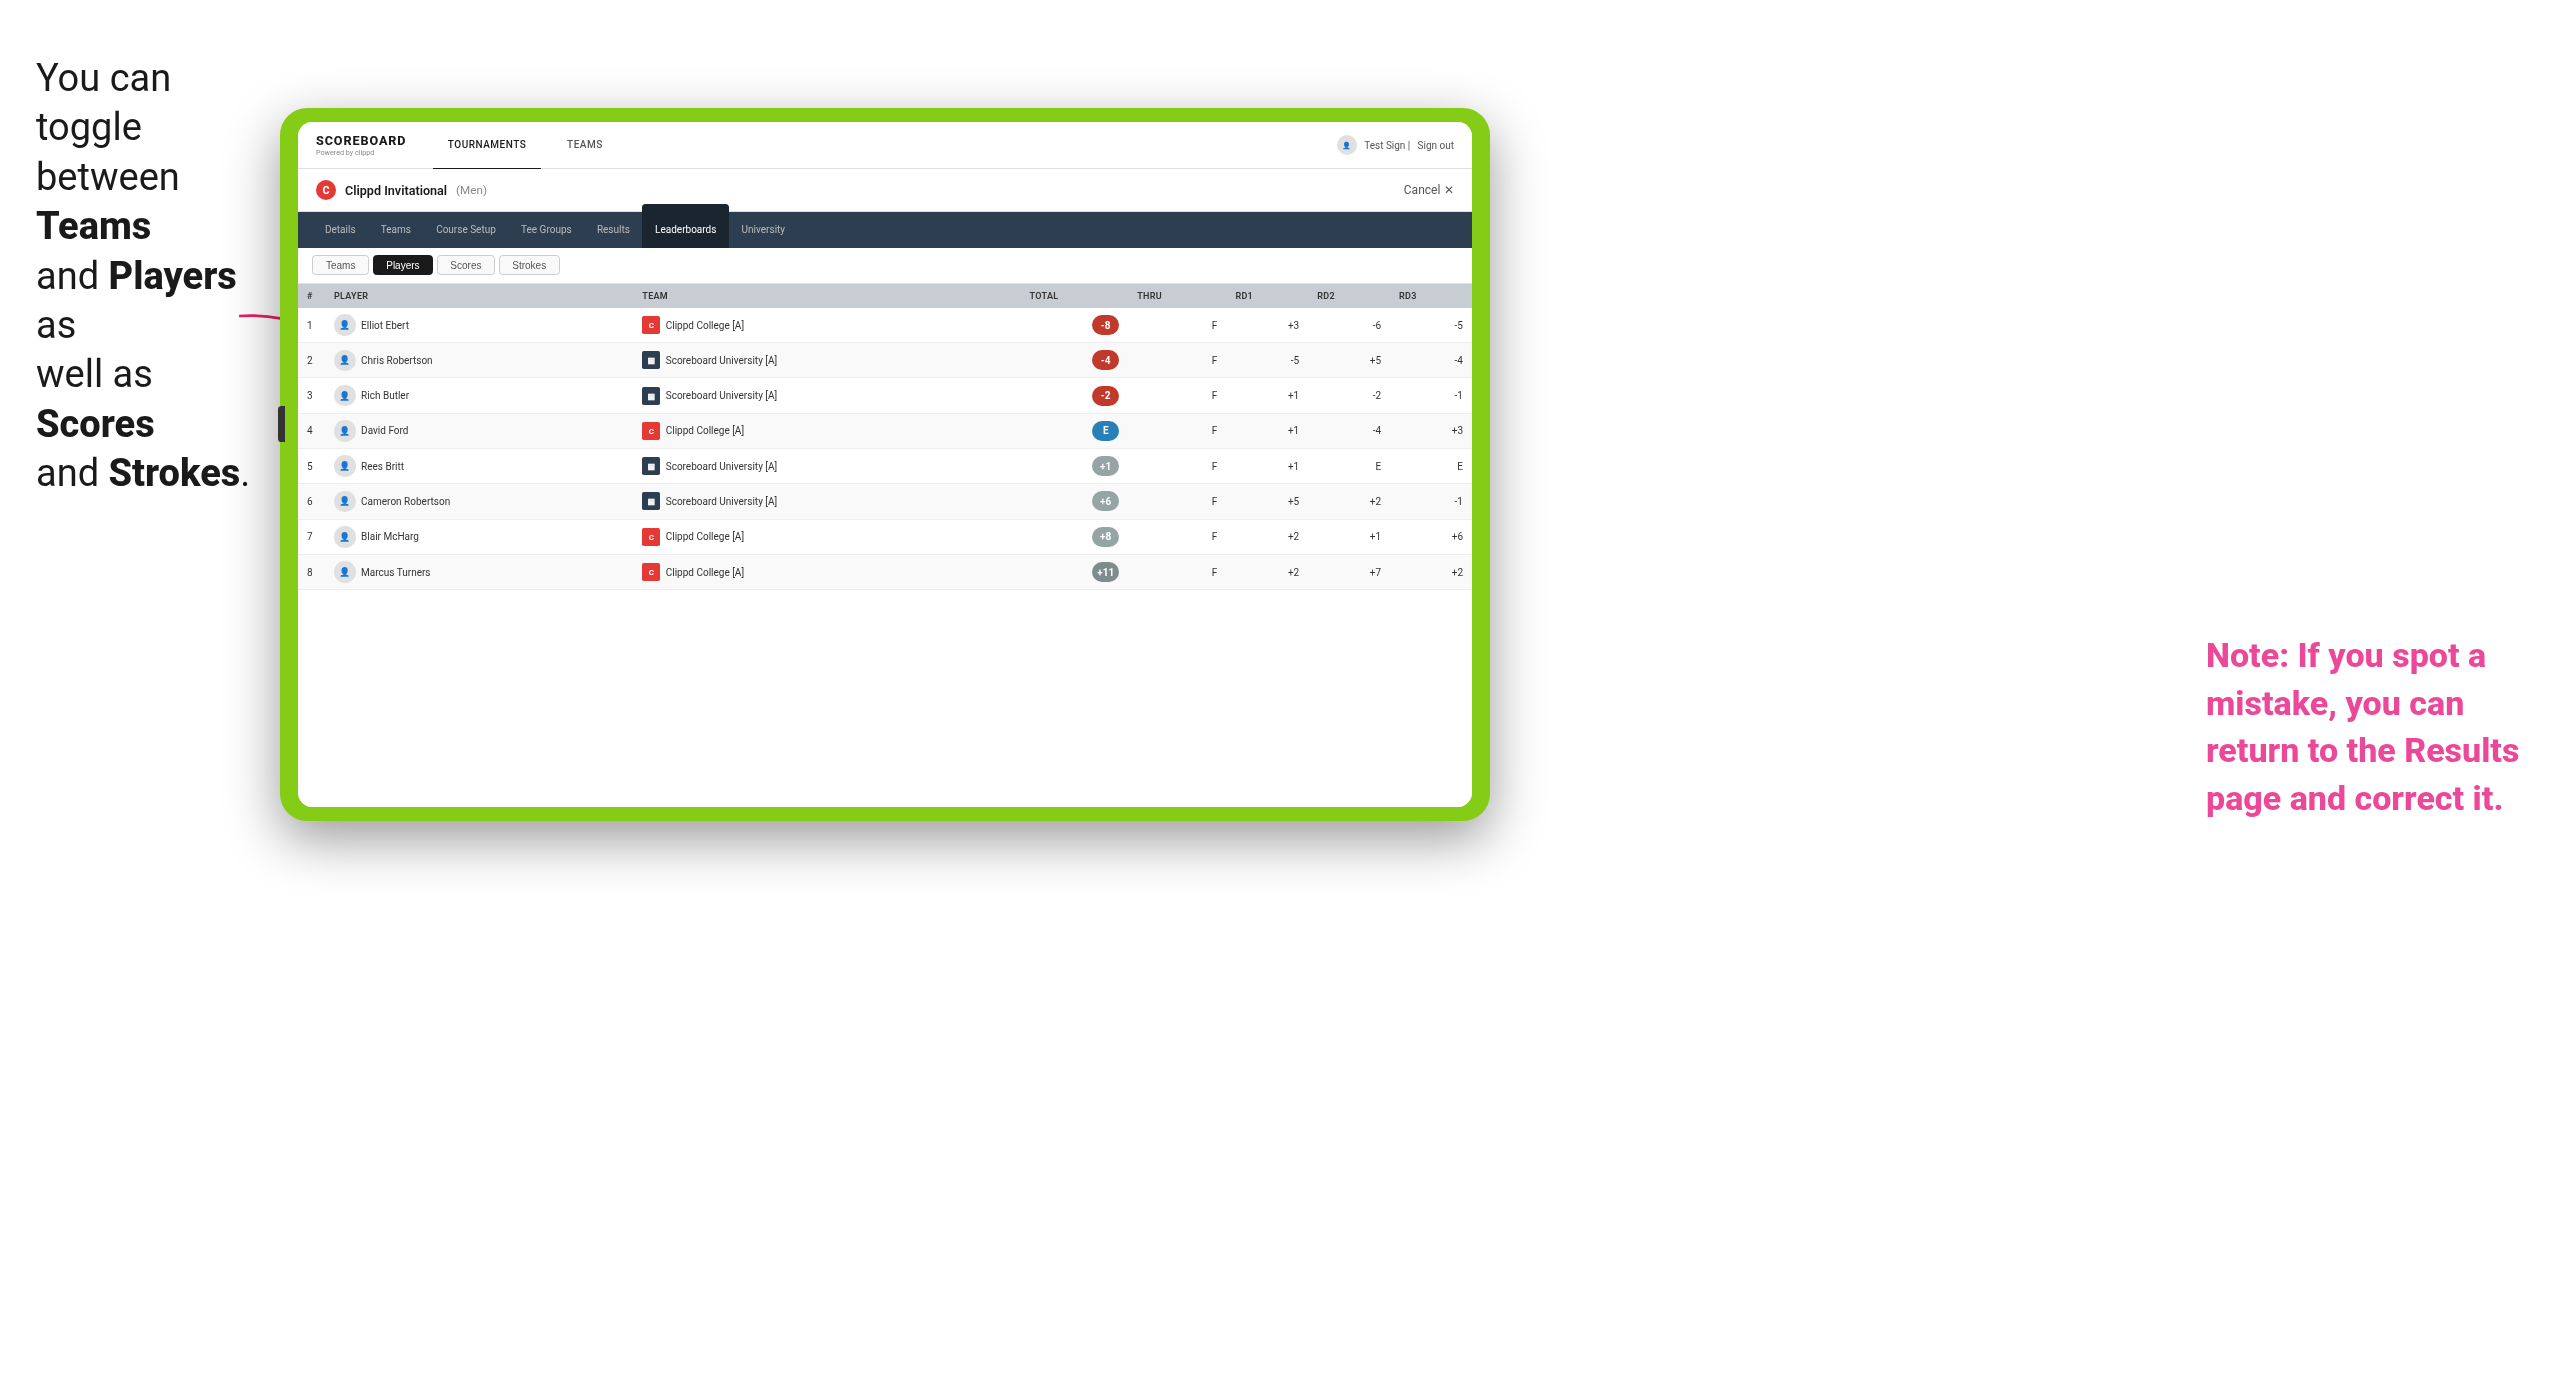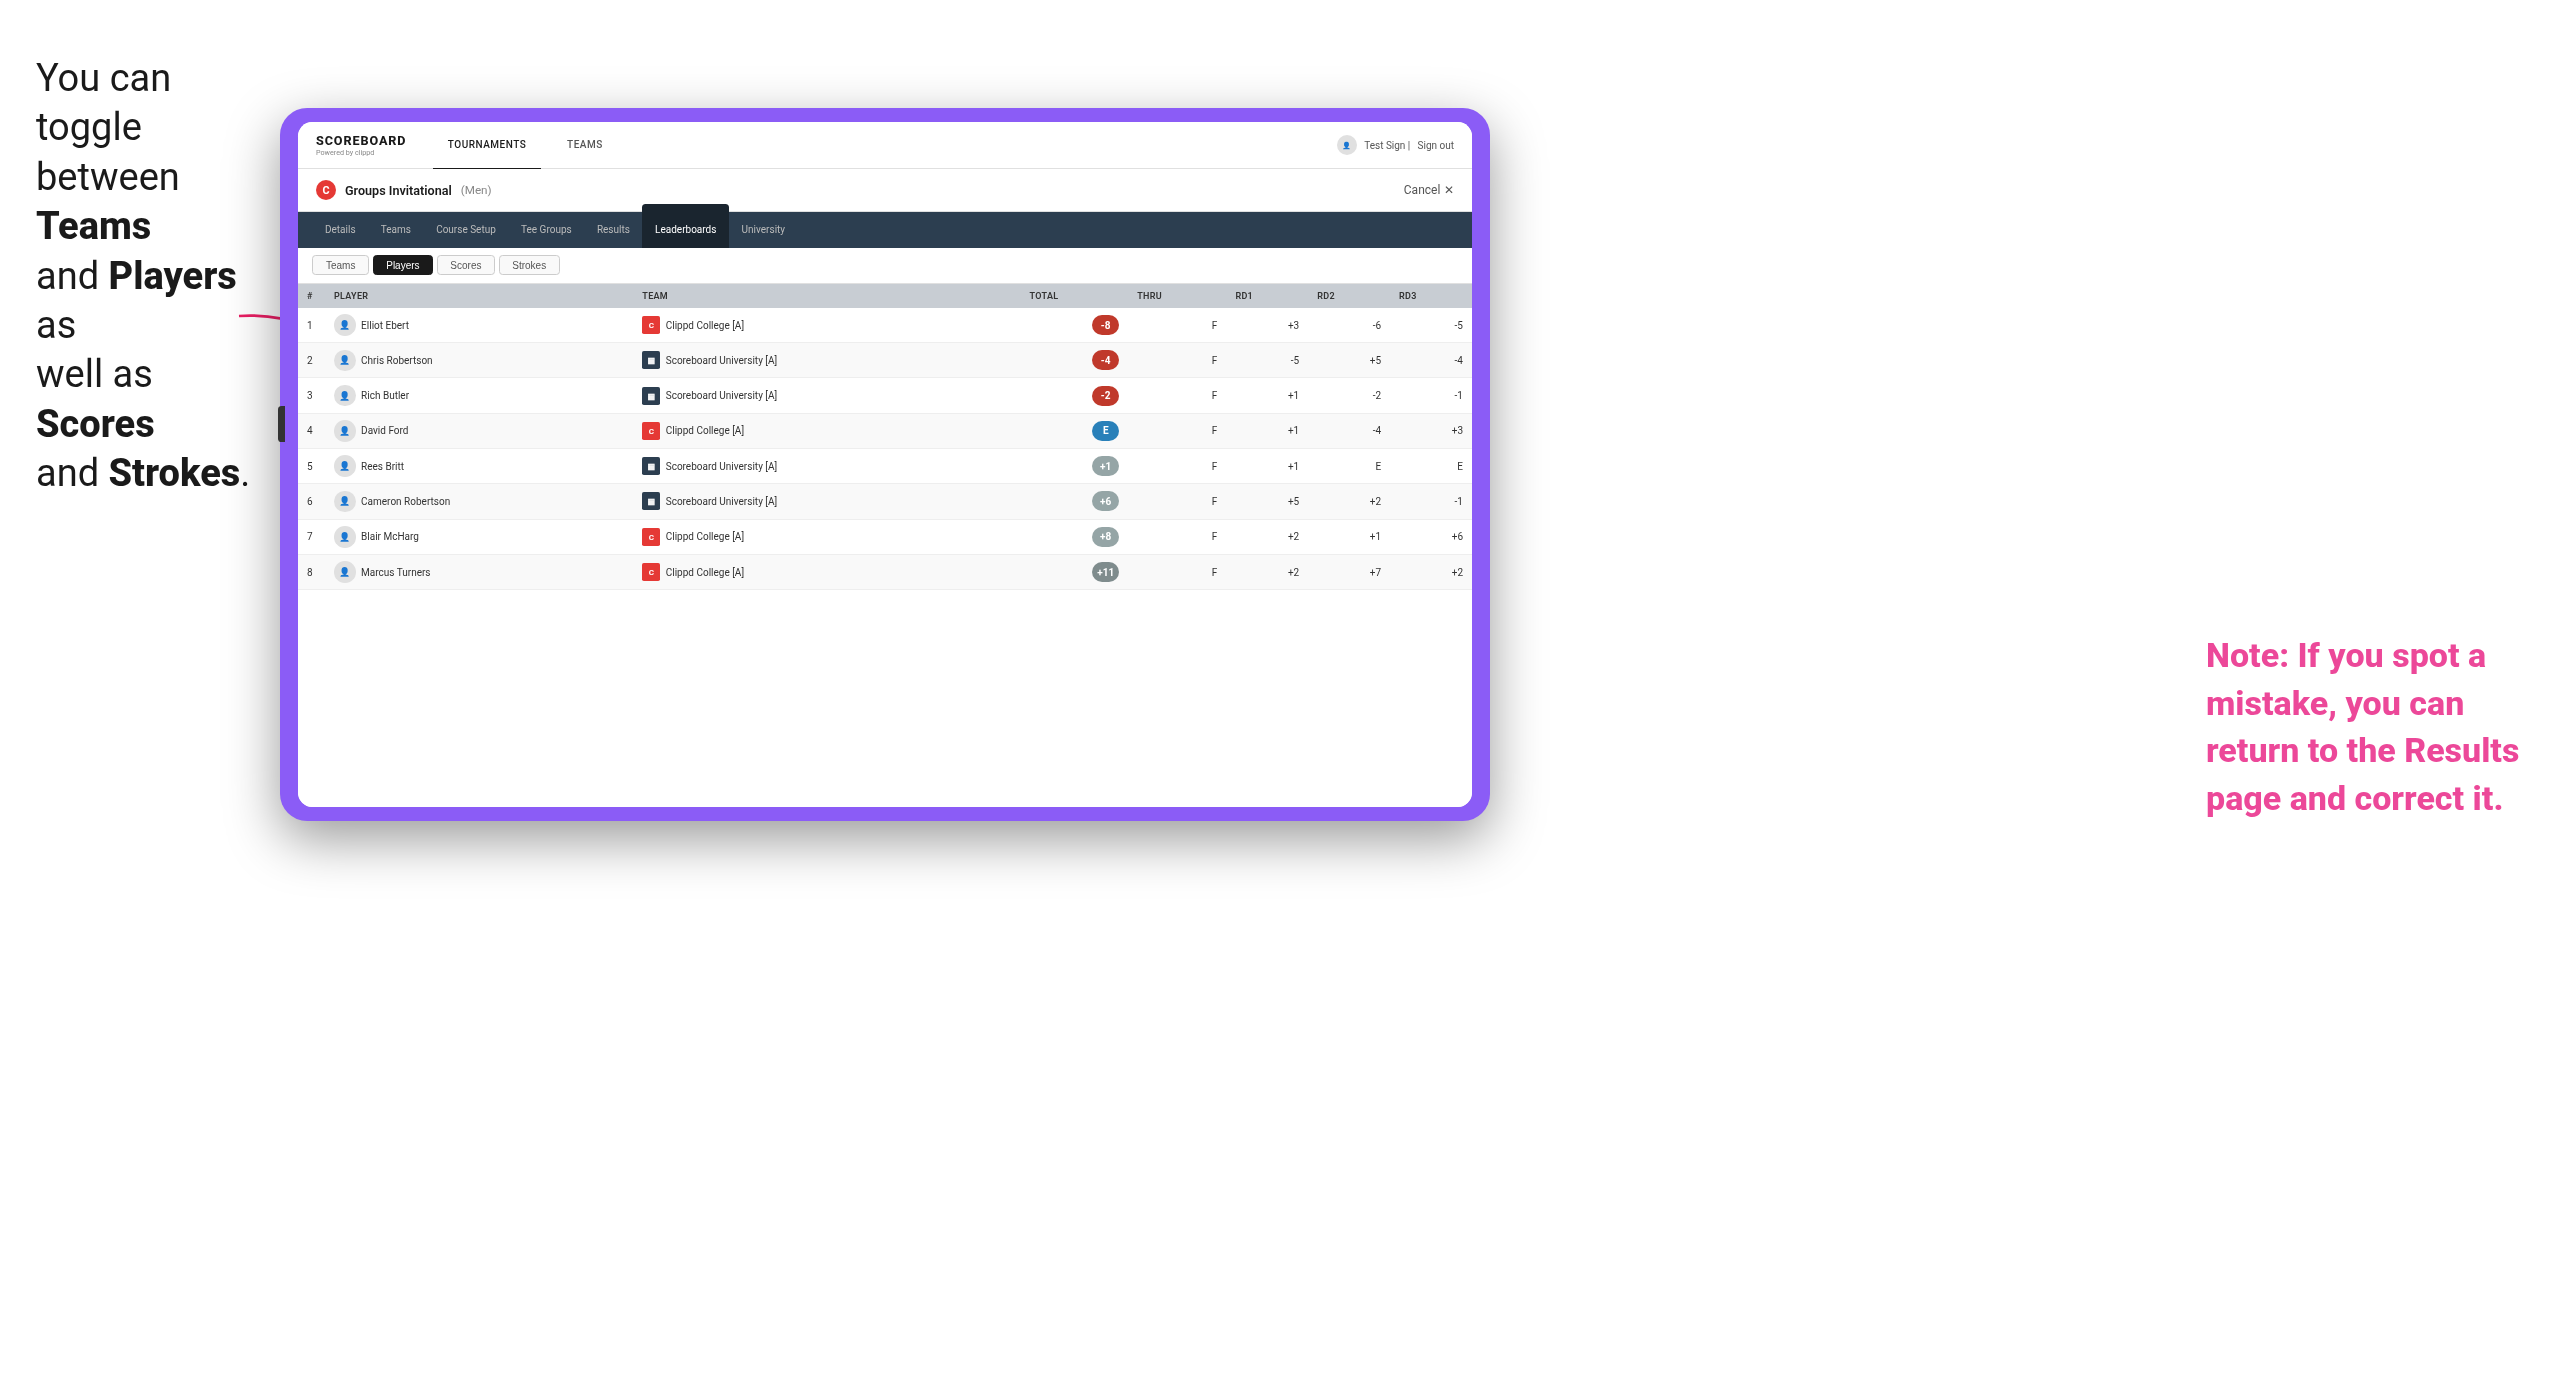--- a/index.html
+++ b/index.html
@@ -36,21 +36,21 @@
     }
     .right-annotation strong { font-weight: 800; }
 
     
     .tablet-frame {
       position: absolute;
       left: 280px;
       top: 108px;
       width: 1210px;
       height: 713px;
-      background: #8b5cf6;
+      background: #84cc16;
       border-radius: 27px;
       box-shadow: 0 18px 54px rgba(0,0,0,0.4);
       padding: 14.4px 18px;
     }
 
     .tablet-screen {
       width: 100%;
       height: 100%;
       background: #f5f5f5;
       border-radius: 14.4px;
@@ -398,21 +398,21 @@
       <div class="nav-right">
         <div class="user-avatar">👤</div>
         <span>Test Sign |</span>
         <span style="cursor:pointer;">Sign out</span>
       </div>
     </div>
 
     <div class="tournament-header">
       <div class="tournament-title">
         <div class="t-icon">C</div>
-        <span class="t-name">Groups Invitational</span>
+        <span class="t-name">Clippd Invitational</span>
         <span class="t-type">(Men)</span>
       </div>
       <div class="cancel-btn">
         <span>Cancel</span>
         <span>✕</span>
       </div>
     </div>
 
     <div class="sub-nav">
       <div class="sub-nav-tab">Details</div>

